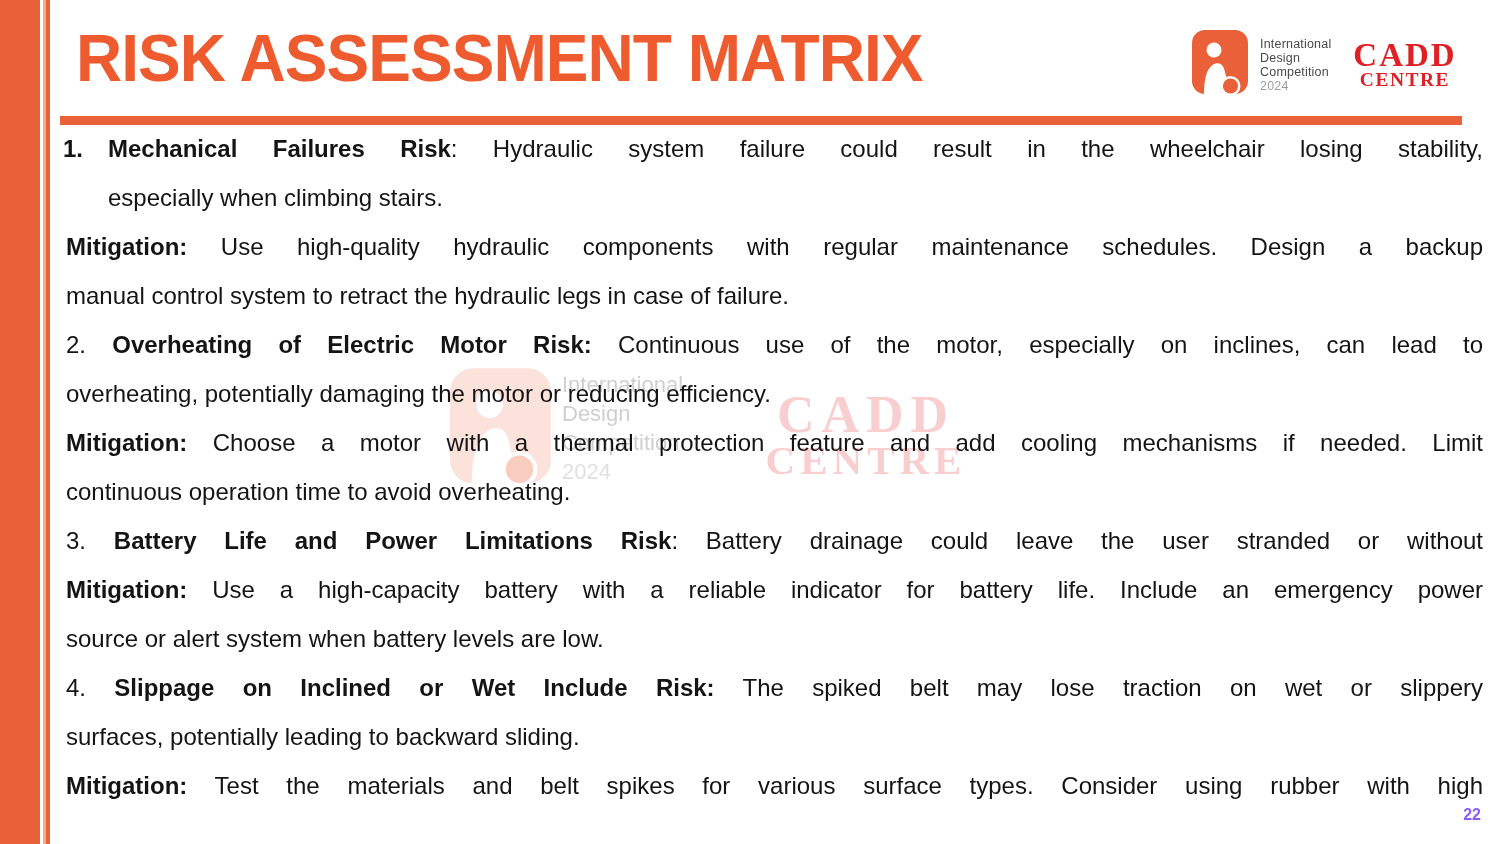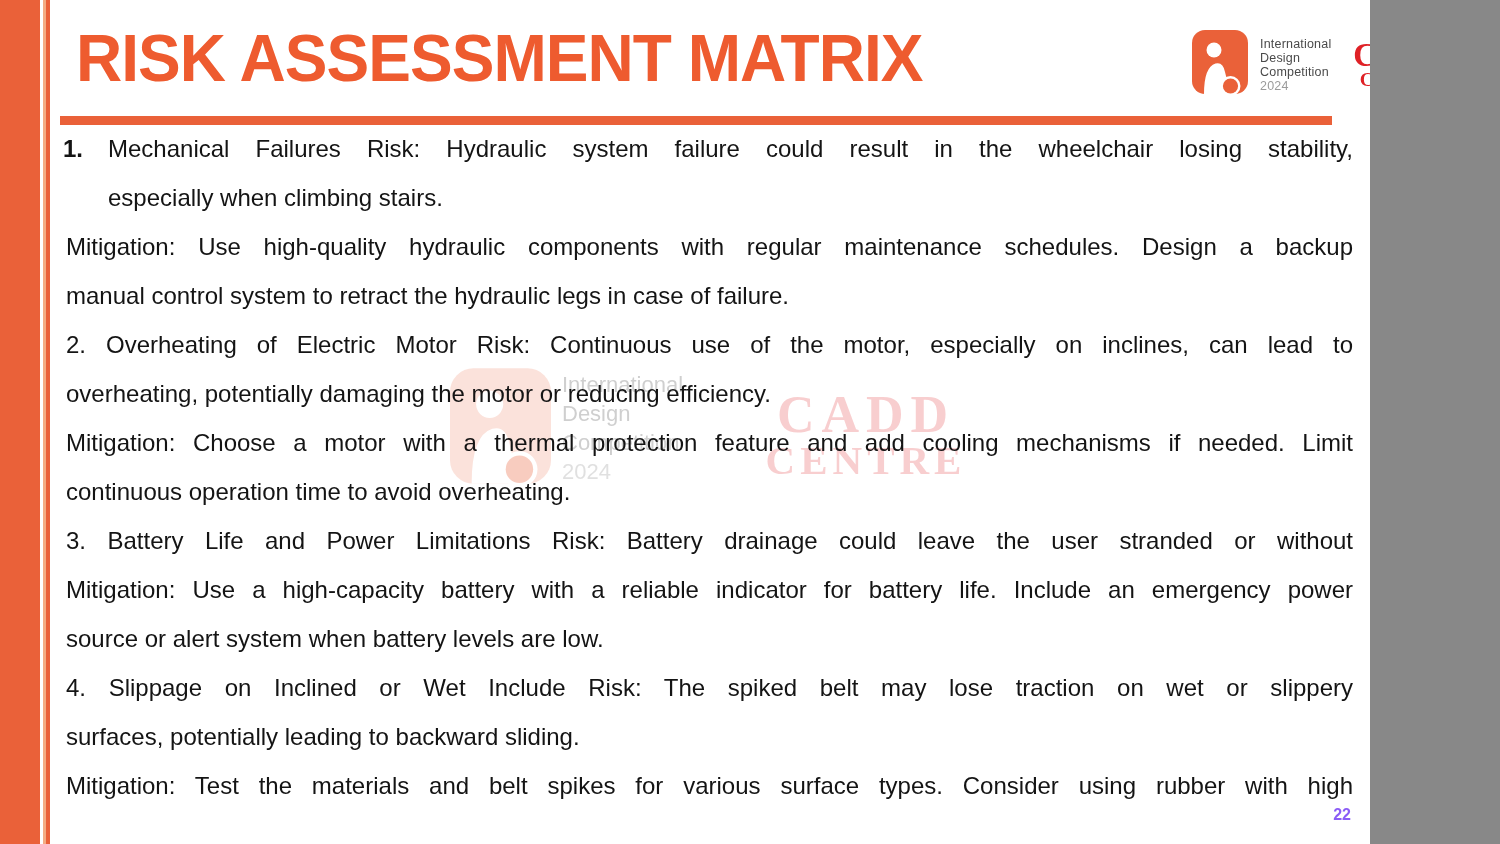--- a/index.html
+++ b/index.html
@@ -1,16 +1,16 @@
 <!DOCTYPE html>
 <html><head>
 <meta charset="utf-8">
 <style>
   html,body{margin:0;padding:0;background:#888;}
-  .slide{position:relative;width:1370px;height:844px;overflow:hidden;background:#ffffff;
+  .slide{position:relative;width:1500px;height:844px;overflow:hidden;background:#ffffff;
          font-family:"Liberation Sans",sans-serif;}
 
   
   .bar-main{position:absolute;left:0;top:0;width:40px;height:844px;background:#EA6139;}
   .bar-stripe-light{position:absolute;left:43px;top:0;width:3px;height:844px;background:#F4AC83;}
   .bar-stripe-dark{position:absolute;left:46px;top:0;width:4px;height:844px;background:#EA6139;}
 
   
   .title{position:absolute;left:76px;top:20px;font-size:66px;font-weight:700;color:#EE5B2F;
          letter-spacing:-1px;white-space:nowrap;transform:scaleX(.97);transform-origin:left;}
@@ -36,21 +36,21 @@
   .wm-cadd .l1{font-size:52px;line-height:50px;letter-spacing:7px;}
   .wm-cadd .l2{font-size:41px;line-height:40px;letter-spacing:5px;}
 
   
   .body-text{position:absolute;left:66px;right:17px;top:124px;z-index:1;
              font-size:24px;color:#141414;}
   .line{position:relative;height:49px;line-height:49px;text-align:justify;text-align-last:justify;}
   .line.end{text-align-last:left;}
   .line.indent{padding-left:42px;}
   .line .num{position:absolute;left:-3px;top:0;font-weight:700;}
-  .line .b{font-weight:400;}
+  .line .b{font-weight:700;}
 
   .page-number{position:absolute;right:19px;top:806px;font-size:16px;font-weight:700;
                color:#8b5cf6;z-index:2;}
 </style>
 </head>
 <body>
 
 <div class="slide">
 
   <div class="bar-main"></div>

